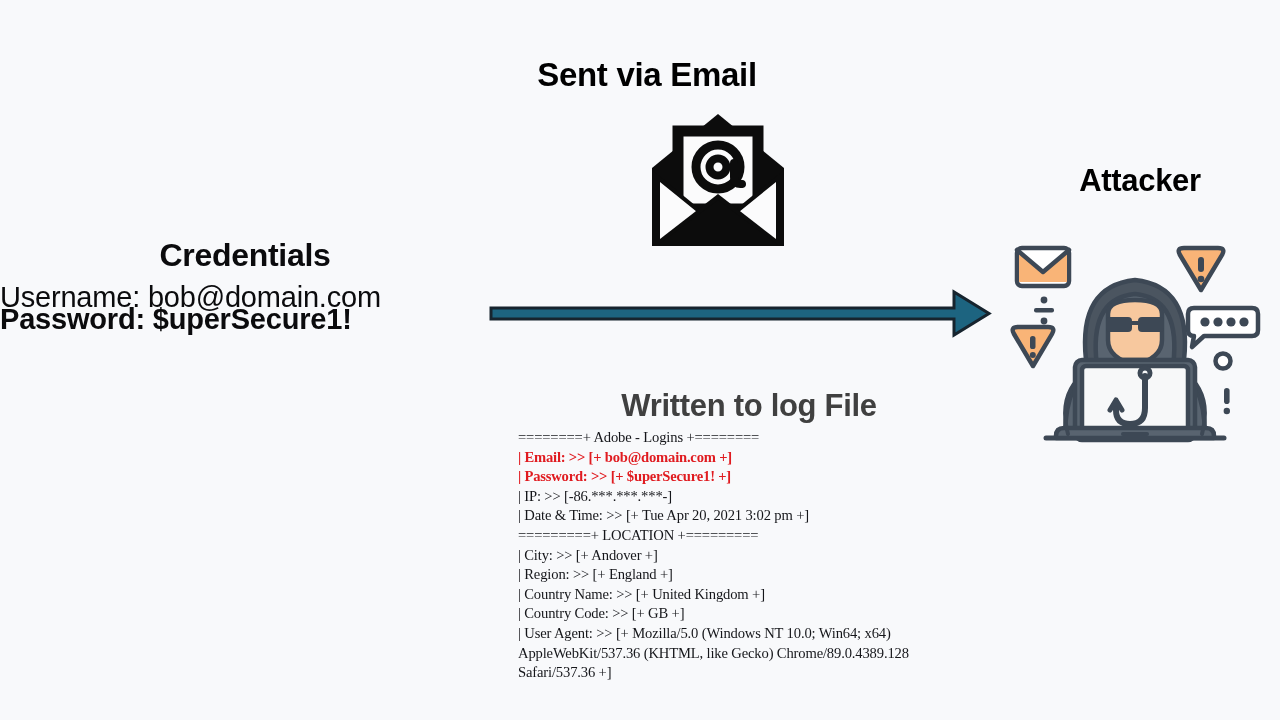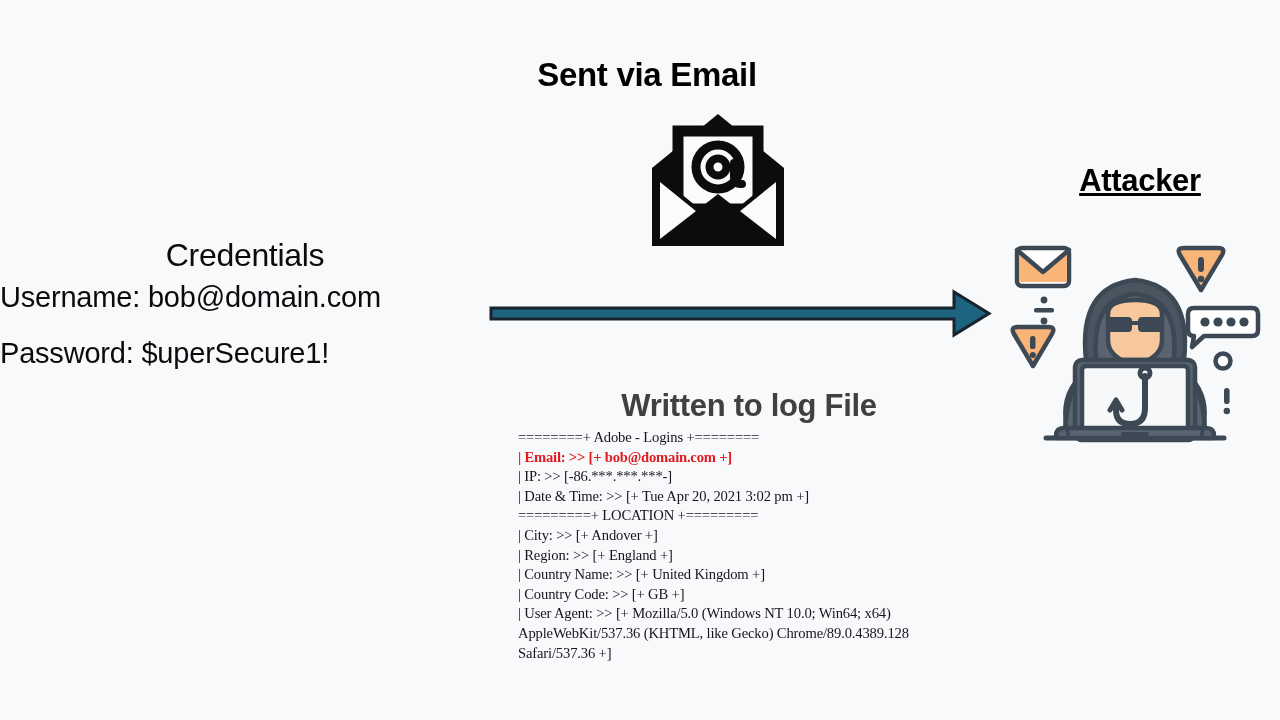--- a/index.html
+++ b/index.html
@@ -38,30 +38,29 @@
     width: 1280px;
     text-align: center;
     font-size: 33px;
   }
   #attacker-title {
     left: 1020px;
     top: 163px;
     width: 226px;
     text-align: center;
     font-size: 31px;
-    text-decoration: underline;
   }
   #credentials-title {
     position: absolute;
     left: 0;
     top: 237px;
     width: 490px;
     text-align: center;
     font-size: 32px;
-    font-weight: normal;
+    font-weight: bold;
     color: #0b0b0d;
     letter-spacing: -0.3px;
   }
   #written-to-log-title {
     position: absolute;
     left: 500px;
     top: 388px;
     width: 498px;
     text-align: center;
     font-size: 31px;
@@ -75,21 +74,21 @@
     position: absolute;
     left: 0;
     width: 490px;
     text-align: left;
     font-size: 29px;
     color: #0b0b0d;
     white-space: nowrap;
     letter-spacing: -0.2px;
   }
   #credential-username { top: 281px; }
-  #credential-password { top: 337px; }
+  #credential-password { top: 303px; font-weight: bold; }
 
   
   #flow-arrow {
     position: absolute;
     left: 488px;
     top: 288px;
     width: 504px;
     height: 50px;
   }
 
@@ -257,20 +256,21 @@
 
         <path d="M60 206 Q52 176 66 156" fill="none" stroke-width="4"></path>
         <path d="M194 206 Q202 176 188 156" fill="none" stroke-width="4"></path>
       </g>
     </svg>
   </div>
 
   <div id="log-file-block">
       <div class="log-line">========+ Adobe - Logins +========</div>
       <div class="log-line cred">| Email: &gt;&gt; [+ bob@domain.com +]</div>
+      <div class="log-line cred">| Password: &gt;&gt; [+ $uperSecure1! +]</div>
       <div class="log-line">| IP: &gt;&gt; [-86.***.***.***-]</div>
       <div class="log-line">| Date &amp; Time: &gt;&gt; [+ Tue Apr 20, 2021 3:02 pm +]</div>
       <div class="log-line">=========+ LOCATION +=========</div>
       <div class="log-line">| City: &gt;&gt; [+ Andover +]</div>
       <div class="log-line">| Region: &gt;&gt; [+ England +]</div>
       <div class="log-line">| Country Name: &gt;&gt; [+ United Kingdom +]</div>
       <div class="log-line">| Country Code: &gt;&gt; [+ GB +]</div>
       <div class="log-line">| User Agent: &gt;&gt; [+ Mozilla/5.0 (Windows NT 10.0; Win64; x64) AppleWebKit/537.36 (KHTML, like Gecko) Chrome/89.0.4389.128 Safari/537.36 +]</div>
     </div>
 

